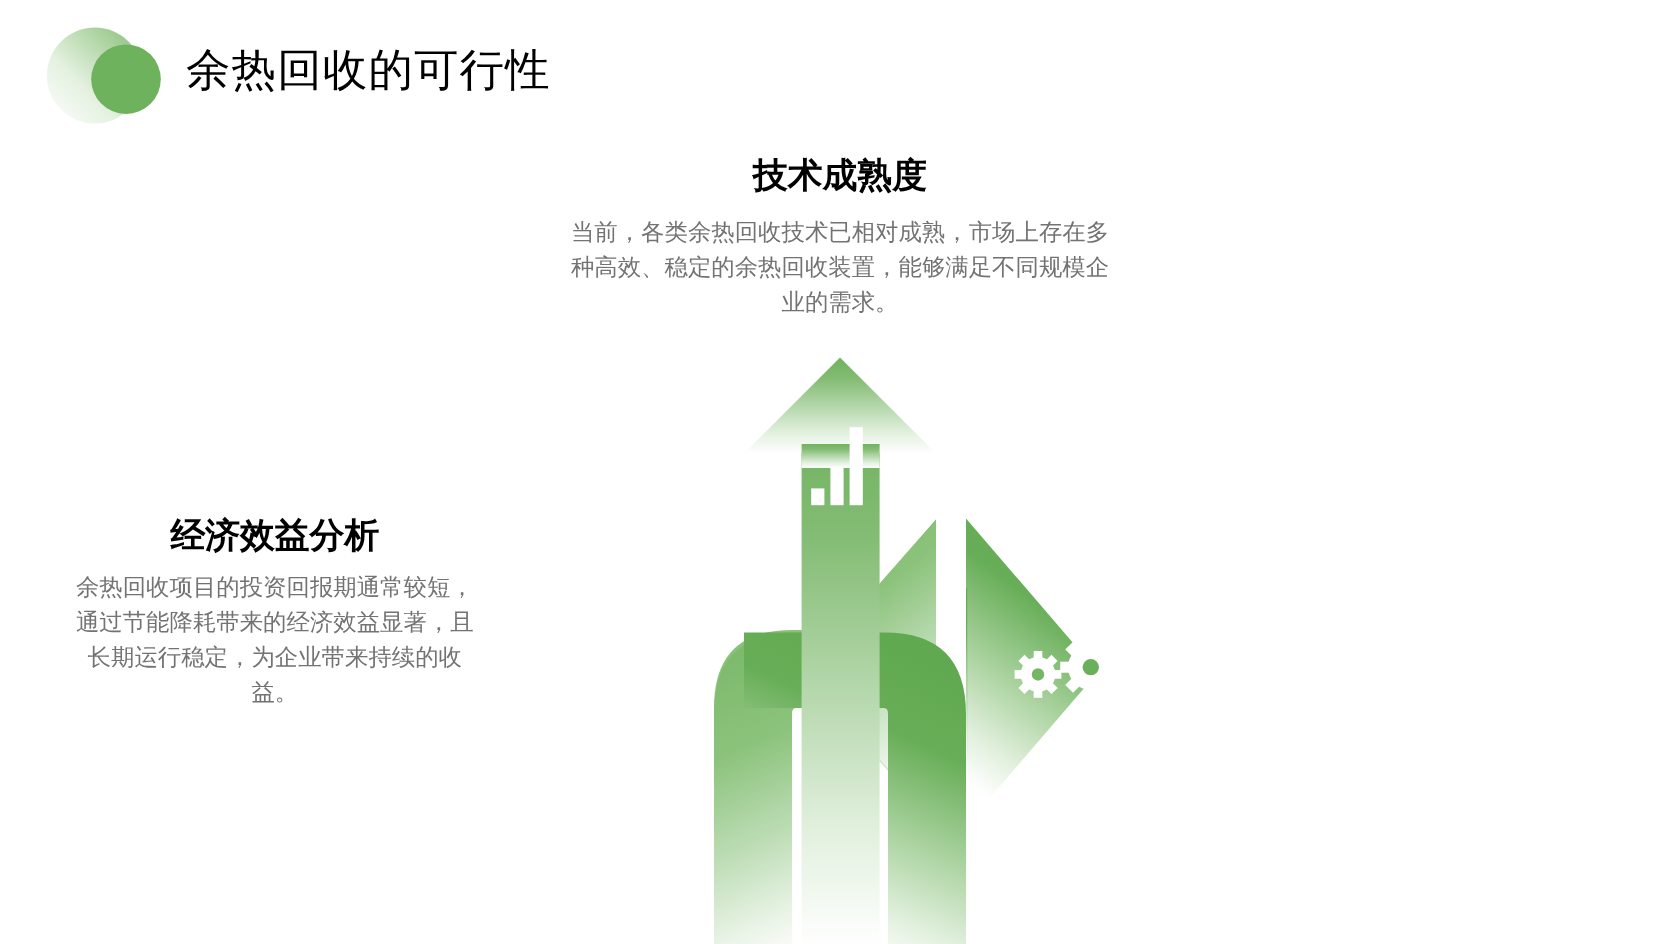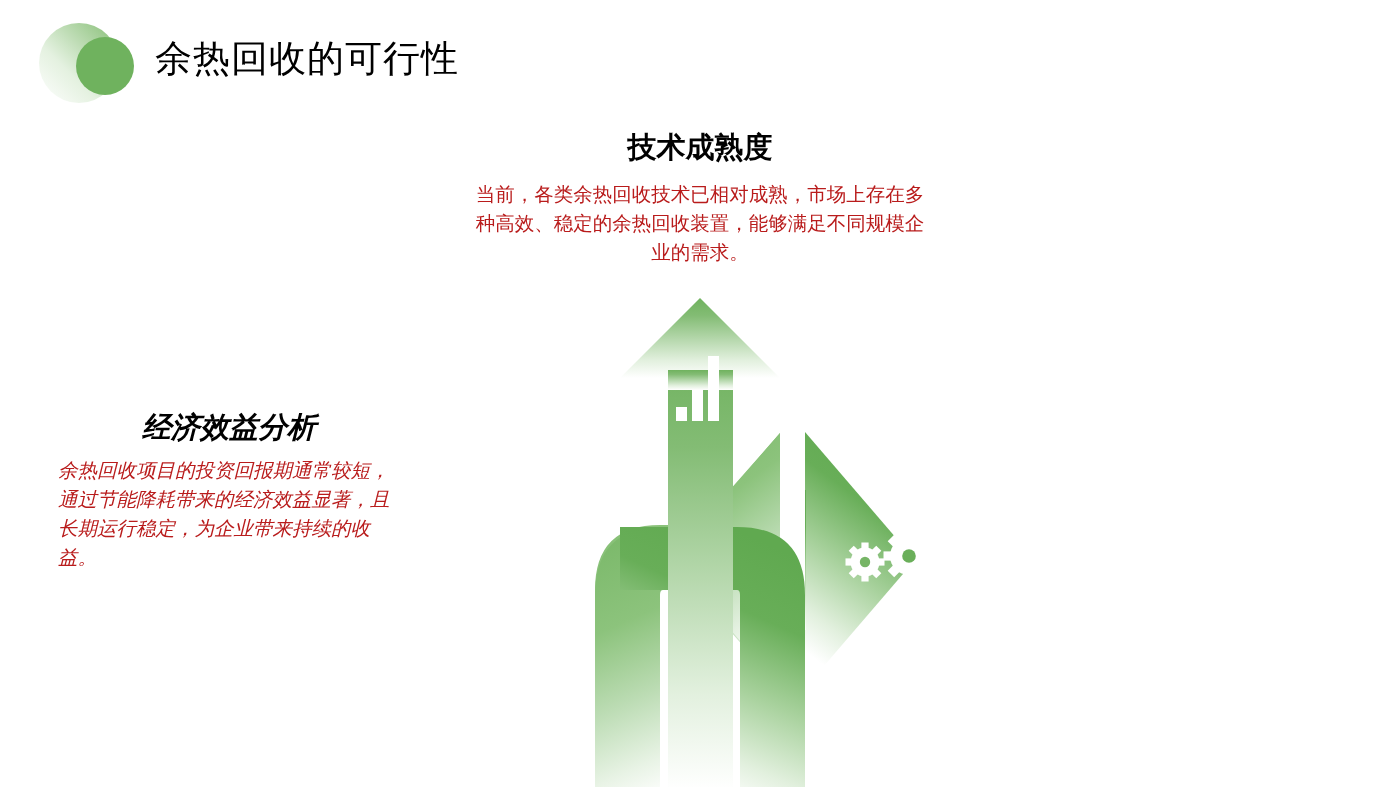--- a/index.html
+++ b/index.html
@@ -66,41 +66,40 @@
   .node-title {
     font-size: 29px;
     line-height: 38px;
     font-weight: 700;
     color: #000000;
     white-space: nowrap;
   }
   .node-body {
     font-size: 19.5px;
     line-height: 29px;
-    color: #b91c1c;
+    color: #737373;
   }
 
   #node-top {
     left: 460px;
     top: 128px;
     width: 480px;
     text-align: center;
   }
   #node-top .node-title { margin-bottom: 14px; }
   #node-top .node-body  { padding: 0 14px; }
 
   #node-left {
     left: 58px;
-    top: 408px;
+    top: 428px;
     width: 342px;
     text-align: center;
-    font-style: italic;
   }
   #node-left .node-title { margin-bottom: 10px; }
-  #node-left .node-body  { text-align: left; }
+  #node-left .node-body  { text-align: center; }
 
   #node-right {
     left: 980px;
     top: 416px;
     width: 350px;
     text-align: center;
   }
   #node-right .node-title { margin-bottom: 10px; }
   #node-right .node-body  { text-align: center; }
 </style>

